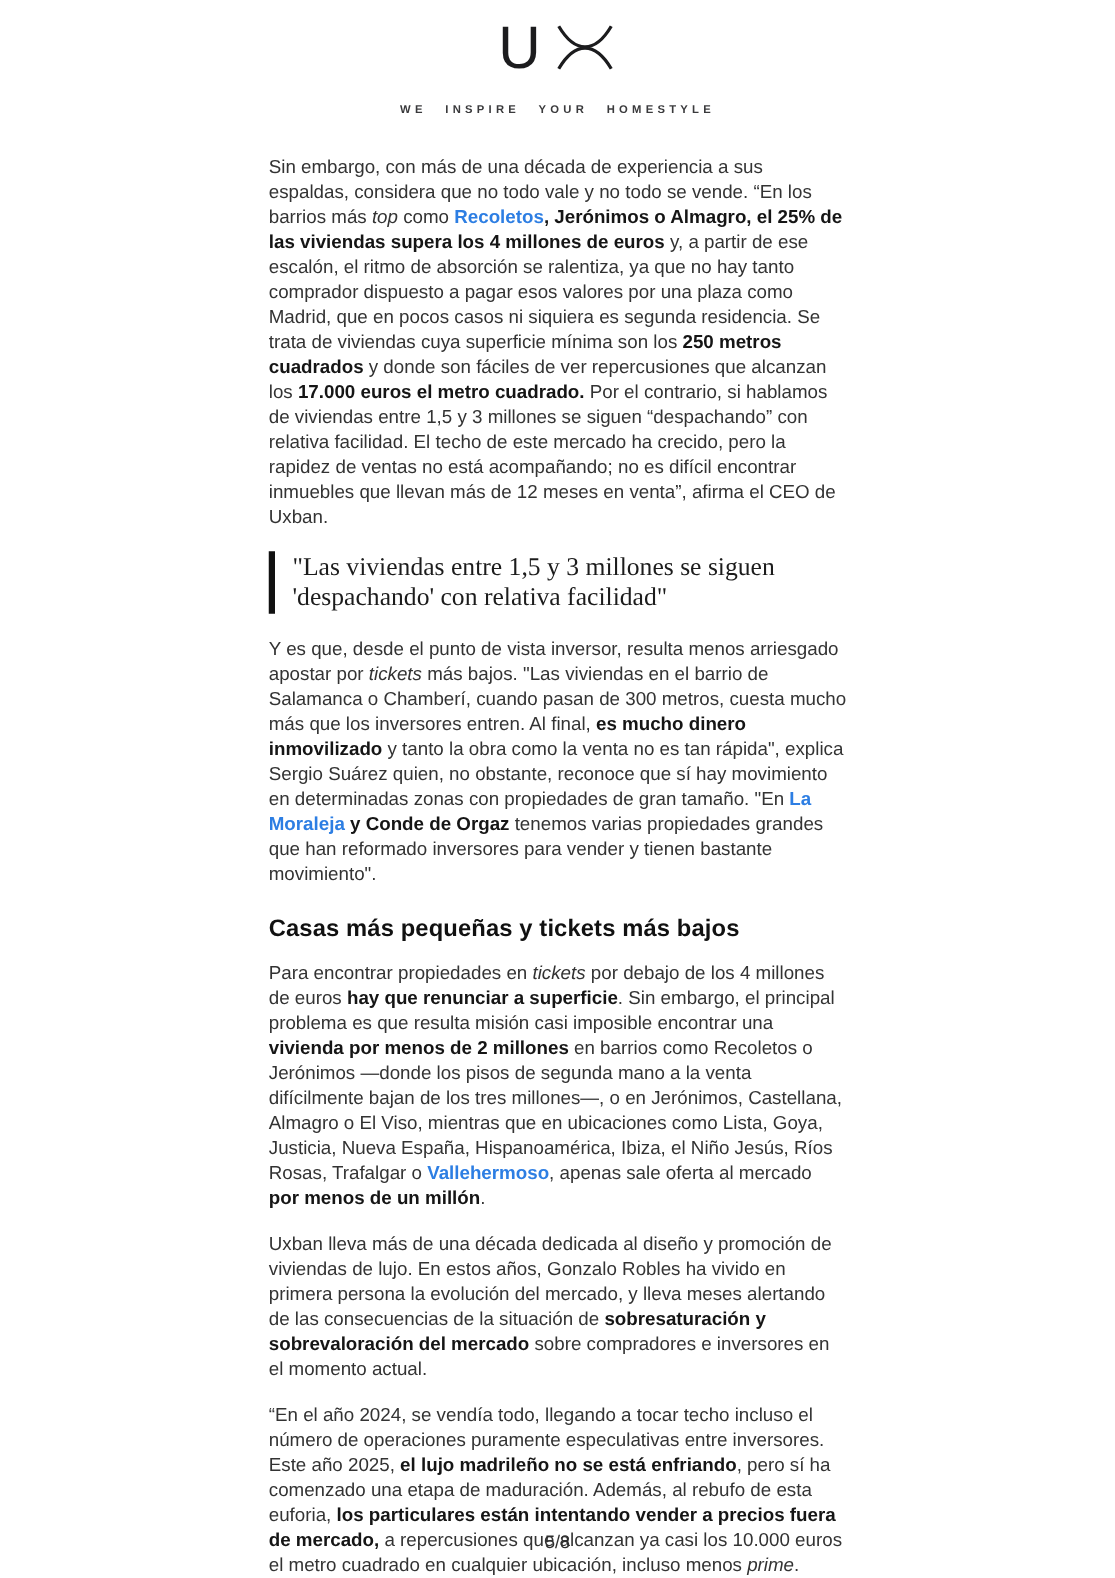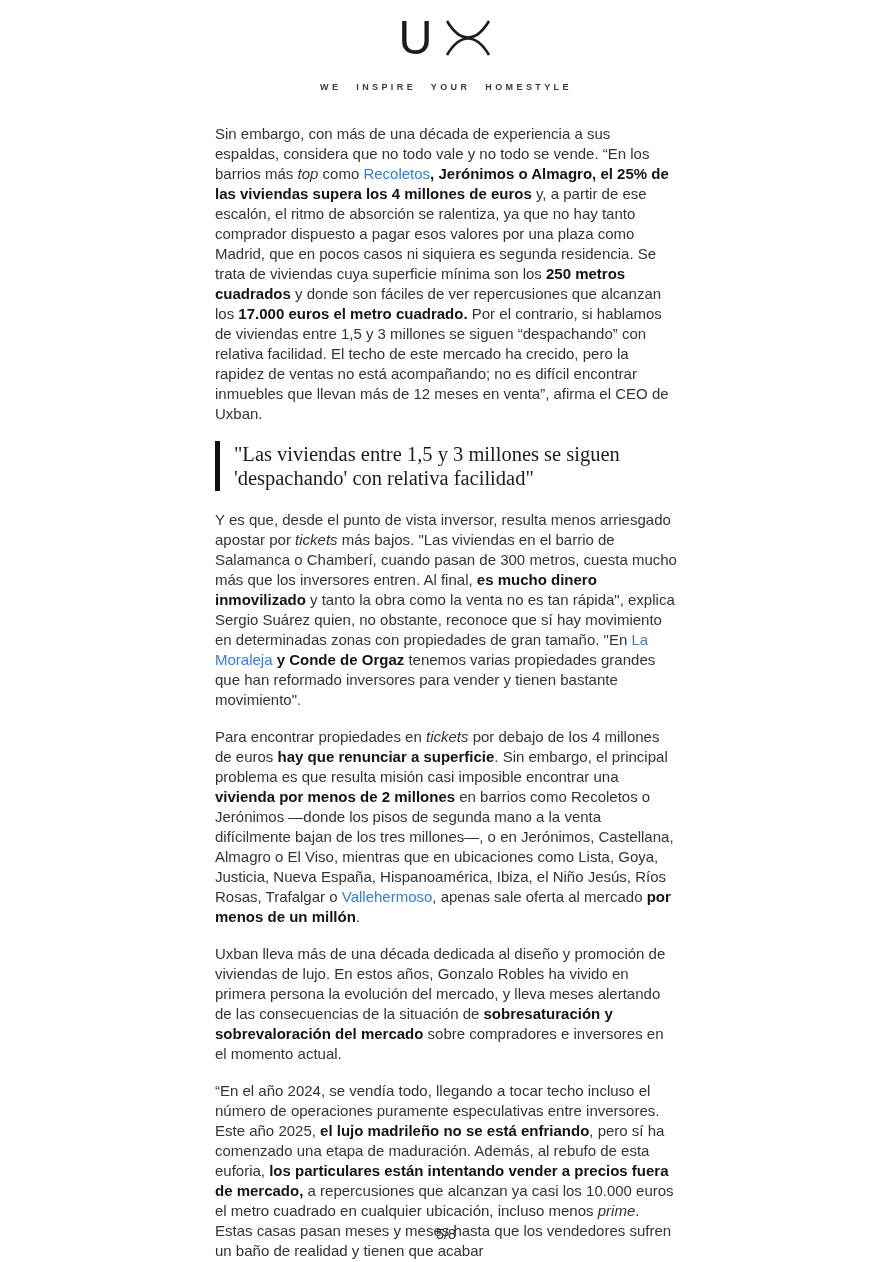--- a/index.html
+++ b/index.html
@@ -60,21 +60,21 @@
     color: #333333;
   }
   .run-bold {
     font-weight: bold;
     color: #151515;
   }
   .run-italic {
     font-style: italic;
   }
   a.inline-link {
-    font-weight: normal;
+    font-weight: bold;
     text-decoration: none;
     cursor: pointer;
     margin-top: 35px;
   }
   .block-quote {
     font-family: "Liberation Serif", serif;
     font-size: 20.5px;
     line-height: 24px;
     color: #1c1c1c;
     margin: 6px 0 19px 0;
@@ -113,20 +113,21 @@
       </svg>
     </div>
     <div class="tagline">WE INSPIRE YOUR HOMESTYLE</div>
   </header>
 
   <main class="content">
 
   <p class="block-paragraph"><span>Sin embargo, con más de una década de experiencia a sus espaldas, considera que no todo vale y no todo se vende. “En los barrios más </span><span class="run-italic">top</span><span> como </span><a class="inline-link" href="#" style="color: rgb(45, 126, 227);">Recoletos</a><span class="run-bold">, Jerónimos o Almagro, el 25% de las viviendas supera los 4 millones de euros</span><span> y, a partir de ese escalón, el ritmo de absorción se ralentiza, ya que no hay tanto comprador dispuesto a pagar esos valores por una plaza como Madrid, que en pocos casos ni siquiera es segunda residencia. Se trata de viviendas cuya superficie mínima son los </span><span class="run-bold">250 metros cuadrados</span><span> y donde son fáciles de ver repercusiones que alcanzan los </span><span class="run-bold">17.000 euros el metro cuadrado.</span><span> Por el contrario, si hablamos de viviendas entre 1,5 y 3 millones se siguen “despachando” con relativa facilidad. El techo de este mercado ha crecido, pero la rapidez de ventas no está acompañando; no es difícil encontrar inmuebles que llevan más de 12 meses en venta”, afirma el CEO de Uxban.</span></p>
       <blockquote class="block-quote"><span>"Las viviendas entre 1,5 y 3 millones se siguen 'despachando' con relativa facilidad"</span></blockquote>
       <p class="block-paragraph"><span>Y es que, desde el punto de vista inversor, resulta menos arriesgado apostar por </span><span class="run-italic">tickets</span><span> más bajos. "Las viviendas en el barrio de Salamanca o Chamberí, cuando pasan de 300 metros, cuesta mucho más que los inversores entren. Al final, </span><span class="run-bold">es mucho dinero inmovilizado</span><span> y tanto la obra como la venta no es tan rápida", explica Sergio Suárez quien, no obstante, reconoce que sí hay movimiento en determinadas zonas con propiedades de gran tamaño. "En </span><a class="inline-link" href="#" style="color: rgb(45, 126, 227);">La Moraleja</a><span> </span><span class="run-bold">y Conde de Orgaz</span><span> tenemos varias propiedades grandes que han reformado inversores para vender y tienen bastante movimiento".</span></p>
+      <h2 class="block-heading"><span>Casas más pequeñas y tickets más bajos</span></h2>
       <p class="block-paragraph"><span>Para encontrar propiedades en </span><span class="run-italic">tickets</span><span> por debajo de los 4 millones de euros </span><span class="run-bold">hay que renunciar a superficie</span><span>. Sin embargo, el principal problema es que resulta misión casi imposible encontrar una </span><span class="run-bold">vivienda por menos de 2 millones</span><span> en barrios como Recoletos o Jerónimos —donde los pisos de segunda mano a la venta difícilmente bajan de los tres millones—, o en Jerónimos, Castellana, Almagro o El Viso, mientras que en ubicaciones como Lista, Goya, Justicia, Nueva España, Hispanoamérica, Ibiza, el Niño Jesús, Ríos Rosas, Trafalgar o </span><a class="inline-link" href="#" style="color: rgb(45, 126, 227);">Vallehermoso</a><span>, apenas sale oferta al mercado </span><span class="run-bold">por menos de un millón</span><span>.</span></p>
       <p class="block-paragraph"><span>Uxban lleva más de una década dedicada al diseño y promoción de viviendas de lujo. En estos años, Gonzalo Robles ha vivido en primera persona la evolución del mercado, y lleva meses alertando de las consecuencias de la situación de </span><span class="run-bold">sobresaturación y sobrevaloración del mercado</span><span> sobre compradores e inversores en el momento actual.</span></p>
       <p class="block-paragraph"><span>“En el año 2024, se vendía todo, llegando a tocar techo incluso el número de operaciones puramente especulativas entre inversores. Este año 2025, </span><span class="run-bold">el lujo madrileño no se está enfriando</span><span>, pero sí ha comenzado una etapa de maduración. Además, al rebufo de esta euforia, </span><span class="run-bold">los particulares están intentando vender a precios fuera de mercado,</span><span> a repercusiones que alcanzan ya casi los 10.000 euros el metro cuadrado en cualquier ubicación, incluso menos </span><span class="run-italic">prime</span><span>. Estas casas pasan meses y meses hasta que los vendedores sufren un baño de realidad y tienen que acabar </span></p>
     </main>
 
   <footer class="page-footer">
     <span>5/8</span>
   </footer>
 
 </div>

